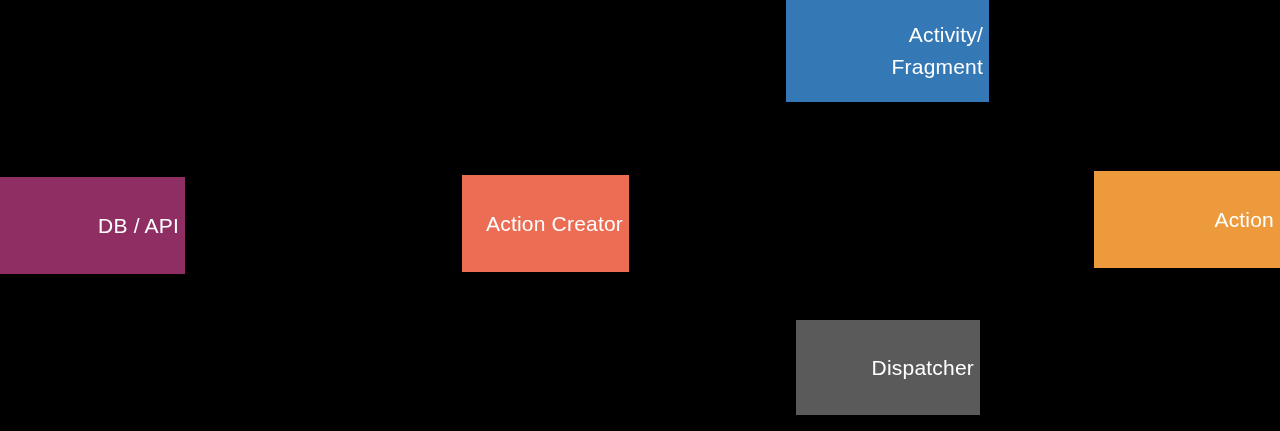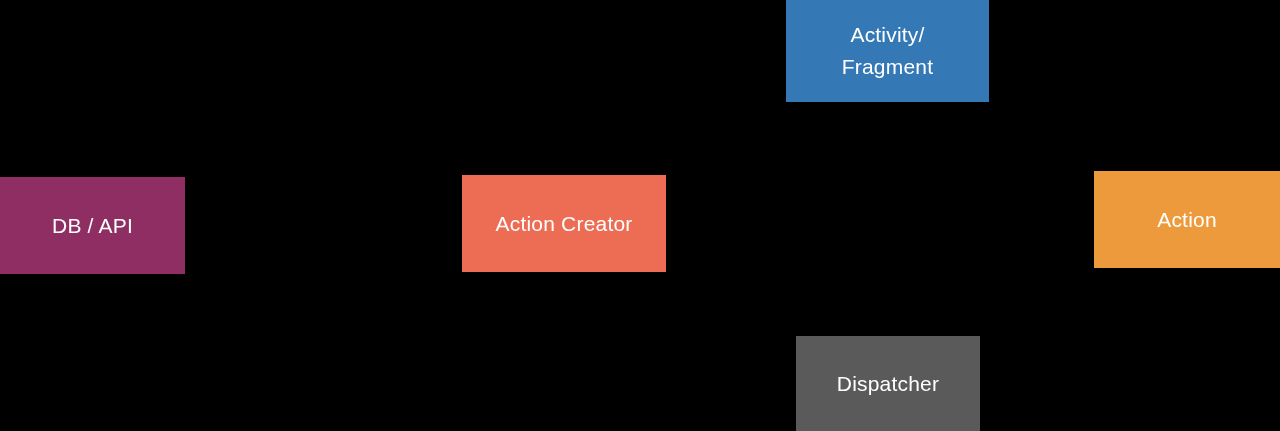--- a/index.html
+++ b/index.html
@@ -32,53 +32,54 @@
     letter-spacing: 0.2px;
     -webkit-font-smoothing: antialiased;
     user-select: none;
   }
   .node-label {
     display: block;
     width: 100%;
     padding: 0 6px;
     box-sizing: border-box;
     white-space: pre-line;
+    text-align: right;
   }
 
   
   #node-activity-fragment {
     left: 786px;
     top: -8px;
     width: 203px;
     height: 110px;
     padding-top: 8px;
   }
   #node-db-api {
     left: -14px;
     top: 177px;
     width: 199px;
     height: 97px;
     padding-left: 14px;
   }
   #node-action-creator {
     left: 462px;
     top: 175px;
-    width: 204px;
+    width: 167px;
     height: 97px;
   }
   #node-store {
     left: 1094px;
     top: 171px;
     width: 200px;
     height: 97px;
     padding-right: 14px;
   }
   #node-dispatcher {
     left: 796px;
-    top: 336px;
+    top: 320px;
     width: 184px;
     height: 95px;
   }
 </style>
 </head>
 <body style="background-color: rgb(0, 0, 0);">
 
 <div id="diagram-canvas" style="background-color: rgb(0, 0, 0); width: 1280px; height: 431px;">
 
   <div class="node" id="node-activity-fragment" style="background-color: rgb(52, 120, 181);">

